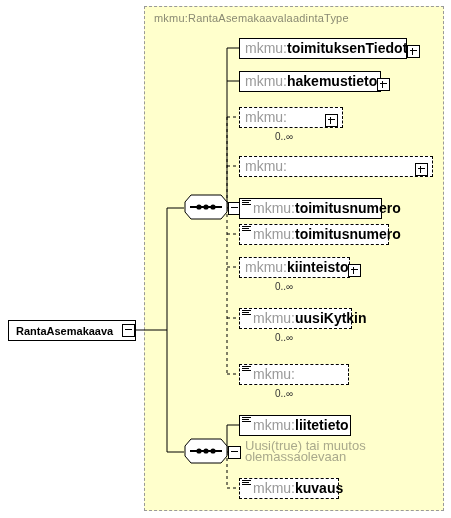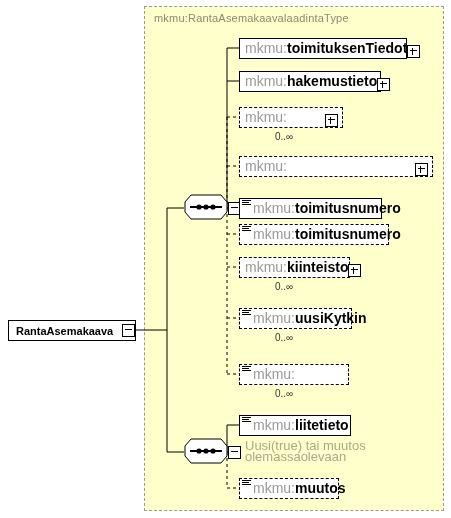--- a/index.html
+++ b/index.html
@@ -344,17 +344,17 @@
   <div class="annot" style="left:245px; top:440px; width:150px;">Uusi(true) tai muutos
 olemassaolevaan</div>
 
   <div class="node dashed has-stype" style="left:239px; top:478px; width:100px;">
     <span class="stype">
         <i></i>
         <i></i>
         <i></i>
       </span>
     <span class="pfx">mkmu:</span>
-    <span class="nm">muutos</span>
+    <span class="nm">kuvaus</span>
     <span class="shadow-r"></span>
   </div>
 
 </div>
 
 </body></html>

